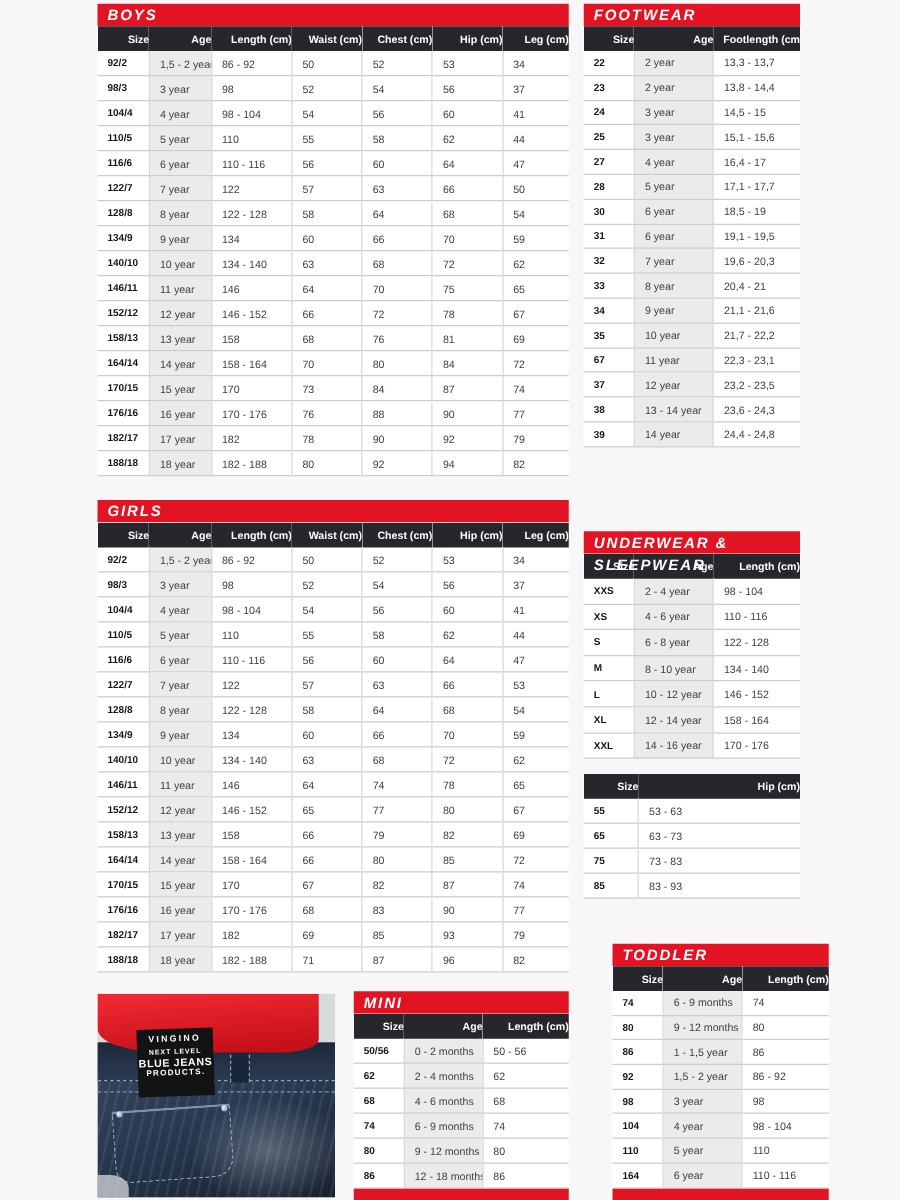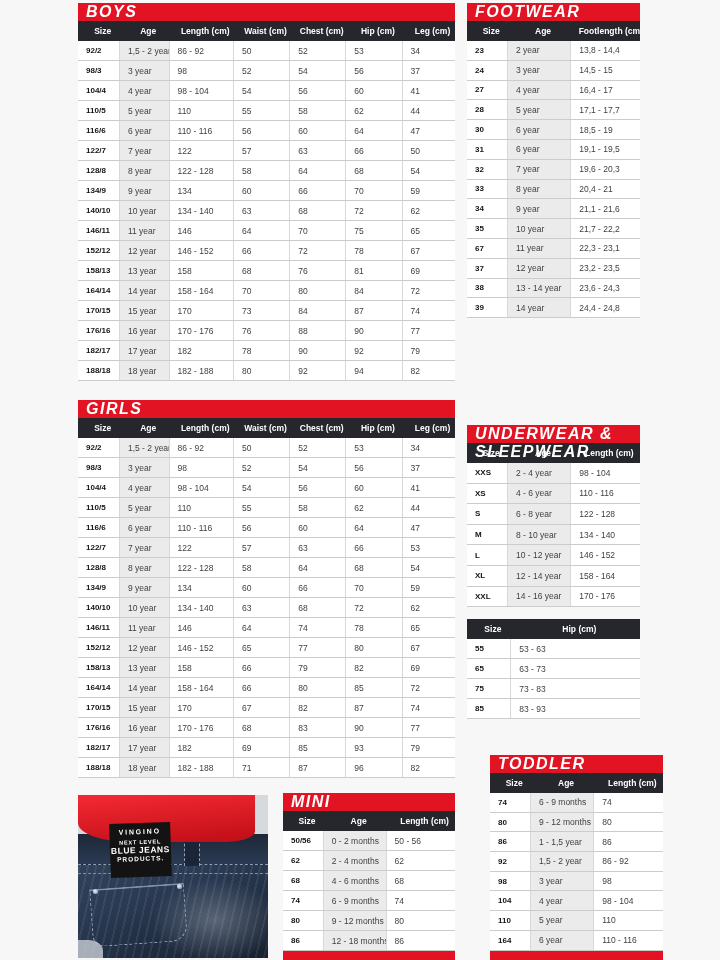--- a/index.html
+++ b/index.html
@@ -4,27 +4,27 @@
 <style>
   html,body{margin:0;padding:0;}
   body{
     width:720px;height:960px;position:relative;overflow:hidden;
     background:var(--page,#f7f7f7);
     font-family:"Liberation Sans", sans-serif;
   }
   .section{position:absolute;background:#fff;}
   .bar{
     background:var(--accent,#e21423);color:#fff;
-    font-weight:bold;font-style:italic;font-size:16px;letter-spacing:1.5px;
+    font-weight:bold;font-style:italic;font-size:12px;letter-spacing:1.5px;
     height:18px;line-height:18px;padding-left:8px;text-transform:uppercase;
   }
   table{border-collapse:collapse;width:100%;table-layout:fixed;background:#fff;}
   thead th{
     background:var(--header,#26272d);color:#fff;font-size:8.5px;font-weight:bold;
-    text-align:center;padding:0 0 0 8px;height:20px;white-space:nowrap;overflow:hidden;
+    text-align:right;padding:0 0 0 8px;height:20px;white-space:nowrap;overflow:hidden;
   }
   td{
     font-size:8.5px;color:#3f3f3f;padding:0 0 0 8px;
     border-bottom:1px solid #cccccc;border-left:1px solid #d8d8d8;
     white-space:nowrap;overflow:hidden;background:#fff;
   }
   td:first-child{border-left:none;font-weight:bold;color:#141414;font-size:8px;}
   .stripe1 td:nth-child(2){background:var(--stripe,#ebebeb);}
 
   
@@ -447,28 +447,38 @@
   <table class="t-3col stripe1">
     <thead>
         <tr>
           <th>Size</th>
           <th>Age</th>
           <th>Footlength (cm)</th>
         </tr>
       </thead>
       <tbody>
         <tr>
+          <td>22</td>
+          <td>2 year</td>
+          <td>13,3 - 13,7</td>
+        </tr>
+        <tr>
           <td>23</td>
           <td>2 year</td>
           <td>13,8 - 14,4</td>
         </tr>
         <tr>
           <td>24</td>
           <td>3 year</td>
           <td>14,5 - 15</td>
+        </tr>
+        <tr>
+          <td>25</td>
+          <td>3 year</td>
+          <td>15,1 - 15,6</td>
         </tr>
         <tr>
           <td>27</td>
           <td>4 year</td>
           <td>16,4 - 17</td>
         </tr>
         <tr>
           <td>28</td>
           <td>5 year</td>
           <td>17,1 - 17,7</td>

